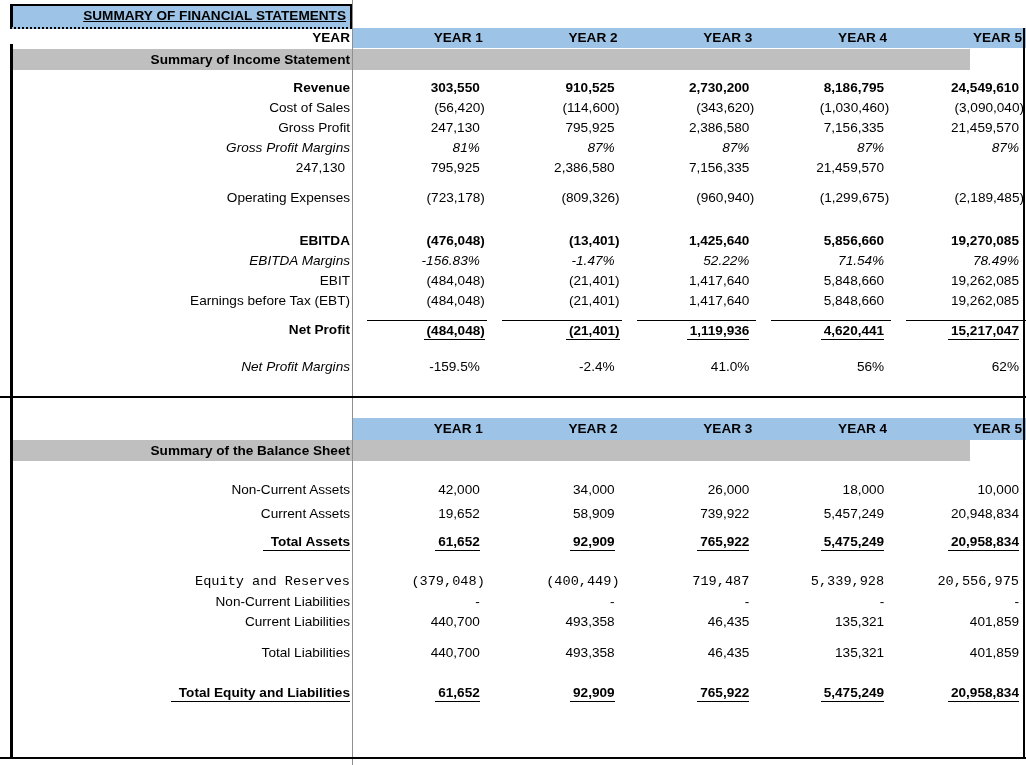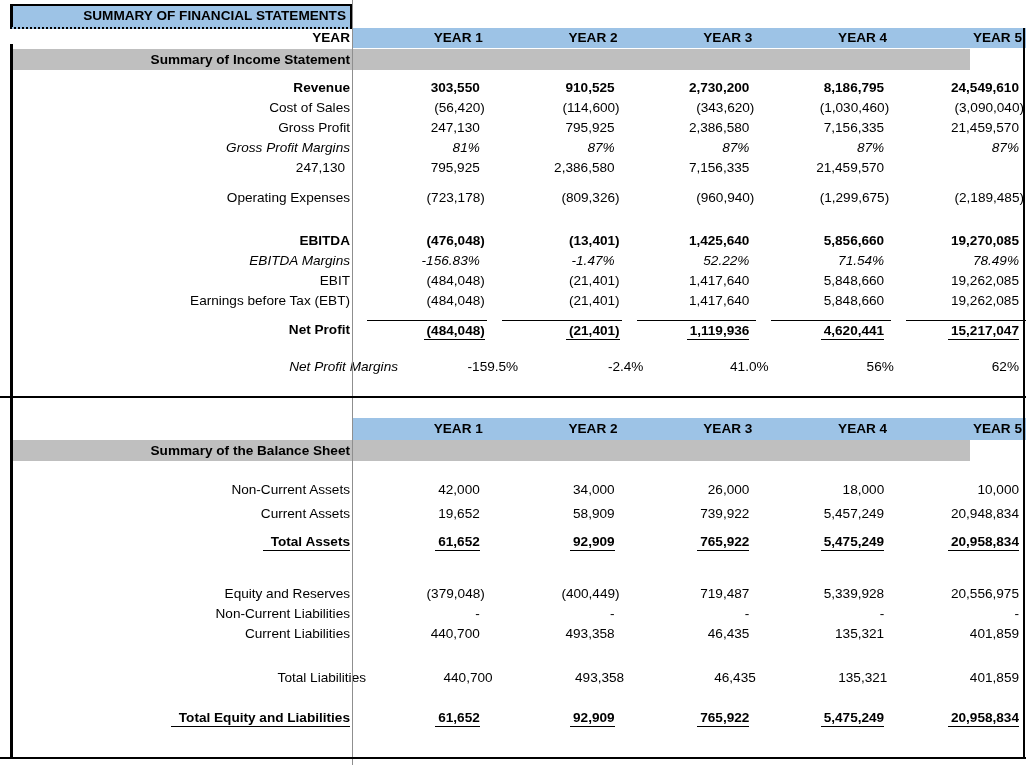--- a/index.html
+++ b/index.html
@@ -13,21 +13,21 @@
   .right-border { position:absolute; left:1023px; top:28px; width:2px; height:730px; background:#000; z-index:5; }
   .hline { position:absolute; left:0; width:1026px; background:#000; z-index:5; }
   #section-divider { top:396px; height:2px; }
   #bottom-line { top:757px; height:2px; }
 
   
   #title-box { position:absolute; left:10px; top:4px; width:342px; height:25px;
     background:#9DC3E6; border:2px solid #000; border-left-width:3px;
     border-bottom:2px dotted #000; text-align:right; padding-right:4px;
     font-weight:bold; line-height:20px; z-index:6; }
-  #title-box span { }
+  #title-box span { text-decoration:underline; }
 
   
   .grid-full { position:absolute; left:0; width:1026px; display:grid; grid-template-columns:352px repeat(5,1fr); z-index:2; }
   .grid-body { position:absolute; left:10px; width:1016px; z-index:2; }
   .row { display:grid; grid-template-columns:342px repeat(5,1fr); height:20px; line-height:20px; }
 
   #year-row-1 { top:28px; height:20px; line-height:20px; }
   #year-row-2 { top:418px; height:22px; line-height:22px; }
   .year-head { background:#9DC3E6; font-weight:bold; text-align:right; padding-right:4px; }
   .year-lab  { background:transparent; font-weight:bold; text-align:right; padding-right:2px; }
@@ -153,21 +153,21 @@
         <div class="cell val"><span>19,262,085</span></div>
       </div>
       <div class="row" style="margin-top: 9px;">
         <div class="cell label b"><span>Net Profit</span></div>
         <div class="cell val b topline paren"><span class="u">(484,048)</span></div>
         <div class="cell val b topline paren"><span class="u">(21,401)</span></div>
         <div class="cell val b topline"><span class="u">1,119,936</span></div>
         <div class="cell val b topline"><span class="u">4,620,441</span></div>
         <div class="cell val b topline"><span class="u">15,217,047</span></div>
       </div>
-      <div class="row" style="margin-top: 17px; padding-left: 48px;">
+      <div class="row" style="margin-top: 17px;">
         <div class="cell label i"><span>Net Profit Margins</span></div>
         <div class="cell val"><span>-159.5%</span></div>
         <div class="cell val"><span>-2.4%</span></div>
         <div class="cell val"><span>41.0%</span></div>
         <div class="cell val"><span>56%</span></div>
         <div class="cell val"><span>62%</span></div>
       </div>
     </div>
 
   <div id="section-divider" class="hline"></div>
@@ -203,21 +203,21 @@
         <div class="cell val"><span>20,948,834</span></div>
       </div>
       <div class="row" style="margin-top: 8px;">
         <div class="cell label b"><span class="u u-label">Total Assets</span></div>
         <div class="cell val b"><span class="u">61,652</span></div>
         <div class="cell val b"><span class="u">92,909</span></div>
         <div class="cell val b"><span class="u">765,922</span></div>
         <div class="cell val b"><span class="u">5,475,249</span></div>
         <div class="cell val b"><span class="u">20,958,834</span></div>
       </div>
-      <div class="row" style="margin-top: 32px;">
+      <div class="row" style="margin-top: 20px; font-family: Liberation Mono, monospace;">
         <div class="cell label"><span>Equity and Reserves</span></div>
         <div class="cell val paren"><span>(379,048)</span></div>
         <div class="cell val paren"><span>(400,449)</span></div>
         <div class="cell val"><span>719,487</span></div>
         <div class="cell val"><span>5,339,928</span></div>
         <div class="cell val"><span>20,556,975</span></div>
       </div>
       <div class="row">
         <div class="cell label"><span>Non-Current Liabilities</span></div>
         <div class="cell val"><span>-</span></div>
@@ -227,21 +227,21 @@
         <div class="cell val"><span>-</span></div>
       </div>
       <div class="row">
         <div class="cell label"><span>Current Liabilities</span></div>
         <div class="cell val"><span>440,700</span></div>
         <div class="cell val"><span>493,358</span></div>
         <div class="cell val"><span>46,435</span></div>
         <div class="cell val"><span>135,321</span></div>
         <div class="cell val"><span>401,859</span></div>
       </div>
-      <div class="row" style="margin-top: 24px; padding-left: 16px;">
+      <div class="row" style="margin-top: 11px;">
         <div class="cell label"><span>Total Liabilities</span></div>
         <div class="cell val"><span>440,700</span></div>
         <div class="cell val"><span>493,358</span></div>
         <div class="cell val"><span>46,435</span></div>
         <div class="cell val"><span>135,321</span></div>
         <div class="cell val"><span>401,859</span></div>
       </div>
       <div class="row" style="margin-top: 20px;">
         <div class="cell label b"><span class="u u-label">Total Equity and Liabilities</span></div>
         <div class="cell val b"><span class="u">61,652</span></div>

